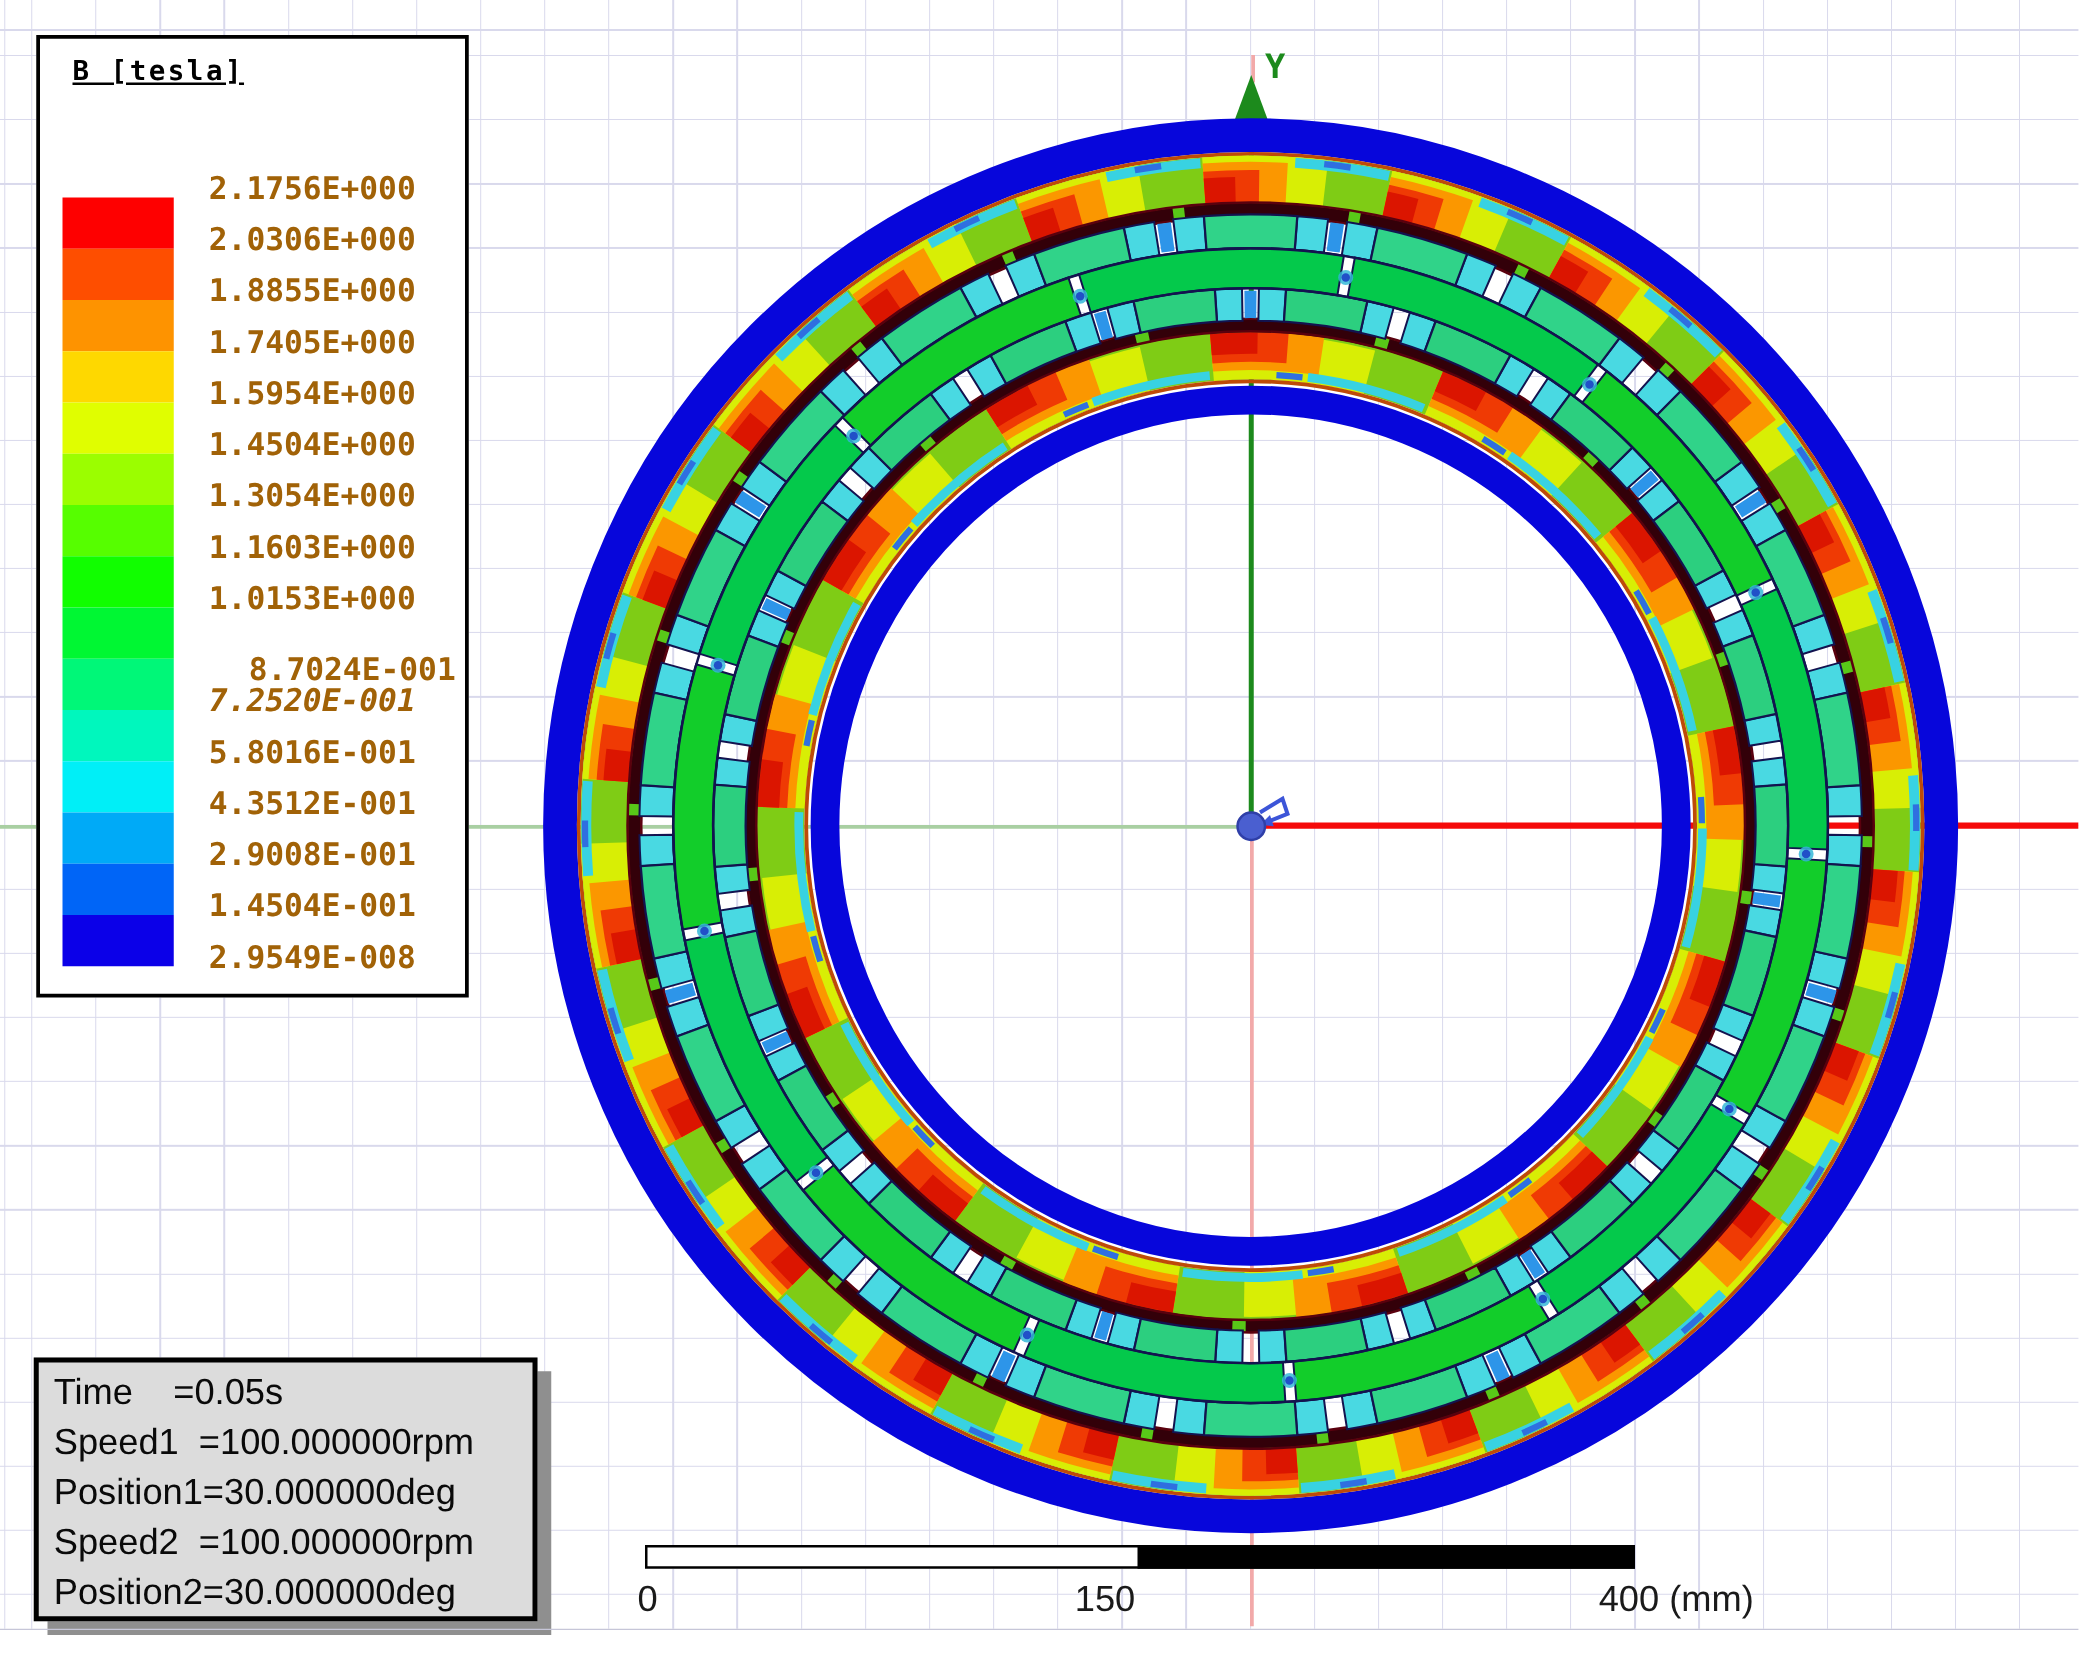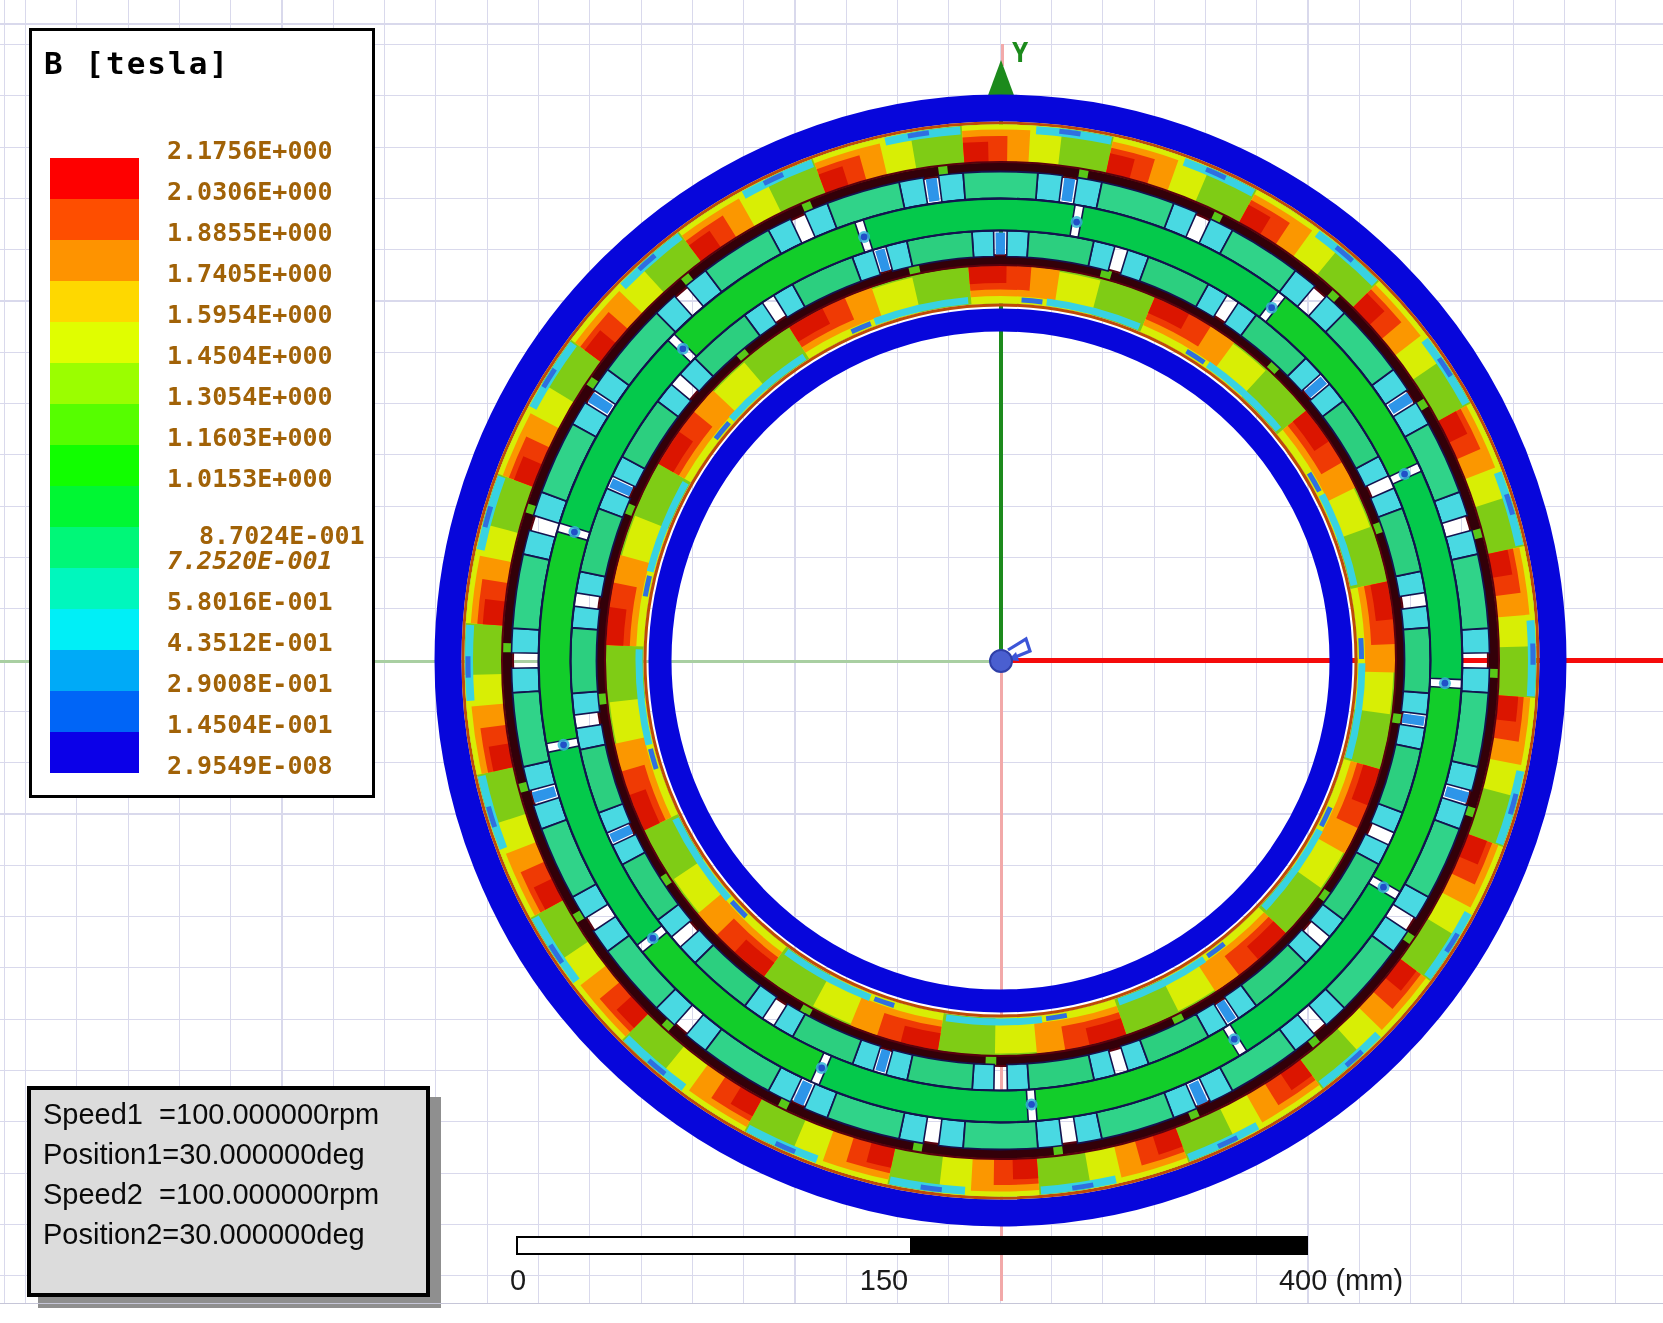--- a/index.html
+++ b/index.html
@@ -10,23 +10,23 @@
     background-image:
       repeating-linear-gradient(to right,#d9d9ec 0,#d9d9ec 1px,transparent 1px,transparent 51.3px),
       repeating-linear-gradient(to bottom,#d9d9ec 0,#d9d9ec 1px,transparent 1px,transparent 51.3px);
     background-position:25px 44px;}
   #bottom-edge{position:absolute;left:0;top:1303px;width:1663px;height:1px;background:#c6c6d8;}
   svg{position:absolute;left:0;top:0;}
 
   
   #legend{position:absolute;left:29px;top:28px;width:346px;height:770px;
           background:#fff;border:3px solid #000;box-sizing:border-box;}
-  #legend-title{position:absolute;left:12px;top:14px;
+  #legend-title{position:absolute;left:26px;top:14px;
     font-family:"DejaVu Sans Mono","Liberation Mono",monospace;font-weight:700;
-    font-size:31px;color:#000;letter-spacing:2px;}
+    font-size:22px;color:#000;letter-spacing:2px;text-decoration:underline;}
   .band{position:absolute;left:18px;width:89px;height:41px;}
   .lv{position:absolute;left:135px;width:200px;height:41px;line-height:41px;
     font-family:"DejaVu Sans Mono","Liberation Mono",monospace;font-weight:700;
     font-size:25px;color:#a16207;white-space:pre;}
 
   
   #info{position:absolute;left:27px;top:1086px;width:403px;height:211px;box-sizing:border-box;
         background:#dcdcdc;border:4px solid #000;box-shadow:11px 11px 0 #8f8f8f;
         padding:4px 0 0 12px;}
   .info-line{font-size:29px;line-height:40px;color:#0a0a0a;white-space:pre;
@@ -304,20 +304,21 @@
         <div class="lv" style="top: 509px; font-style: italic;">7.2520E-001</div>
         <div class="lv" style="top: 550px;">5.8016E-001</div>
         <div class="lv" style="top: 591px;">4.3512E-001</div>
         <div class="lv" style="top: 632px;">2.9008E-001</div>
         <div class="lv" style="top: 673px;">1.4504E-001</div>
         <div class="lv" style="top: 714px;">2.9549E-008</div>
       </div>
   </div>
 
   <div id="info">
+    <div class="info-line">Time    =0.05s</div>
     <div class="info-line">Speed1  =100.000000rpm</div>
     <div class="info-line">Position1=30.000000deg</div>
     <div class="info-line">Speed2  =100.000000rpm</div>
     <div class="info-line">Position2=30.000000deg</div>
   </div>
 
   <div id="scalebar">
     <div id="scalebar-black"></div>
   </div>
   <div class="tick" style="left:518px">0</div>

